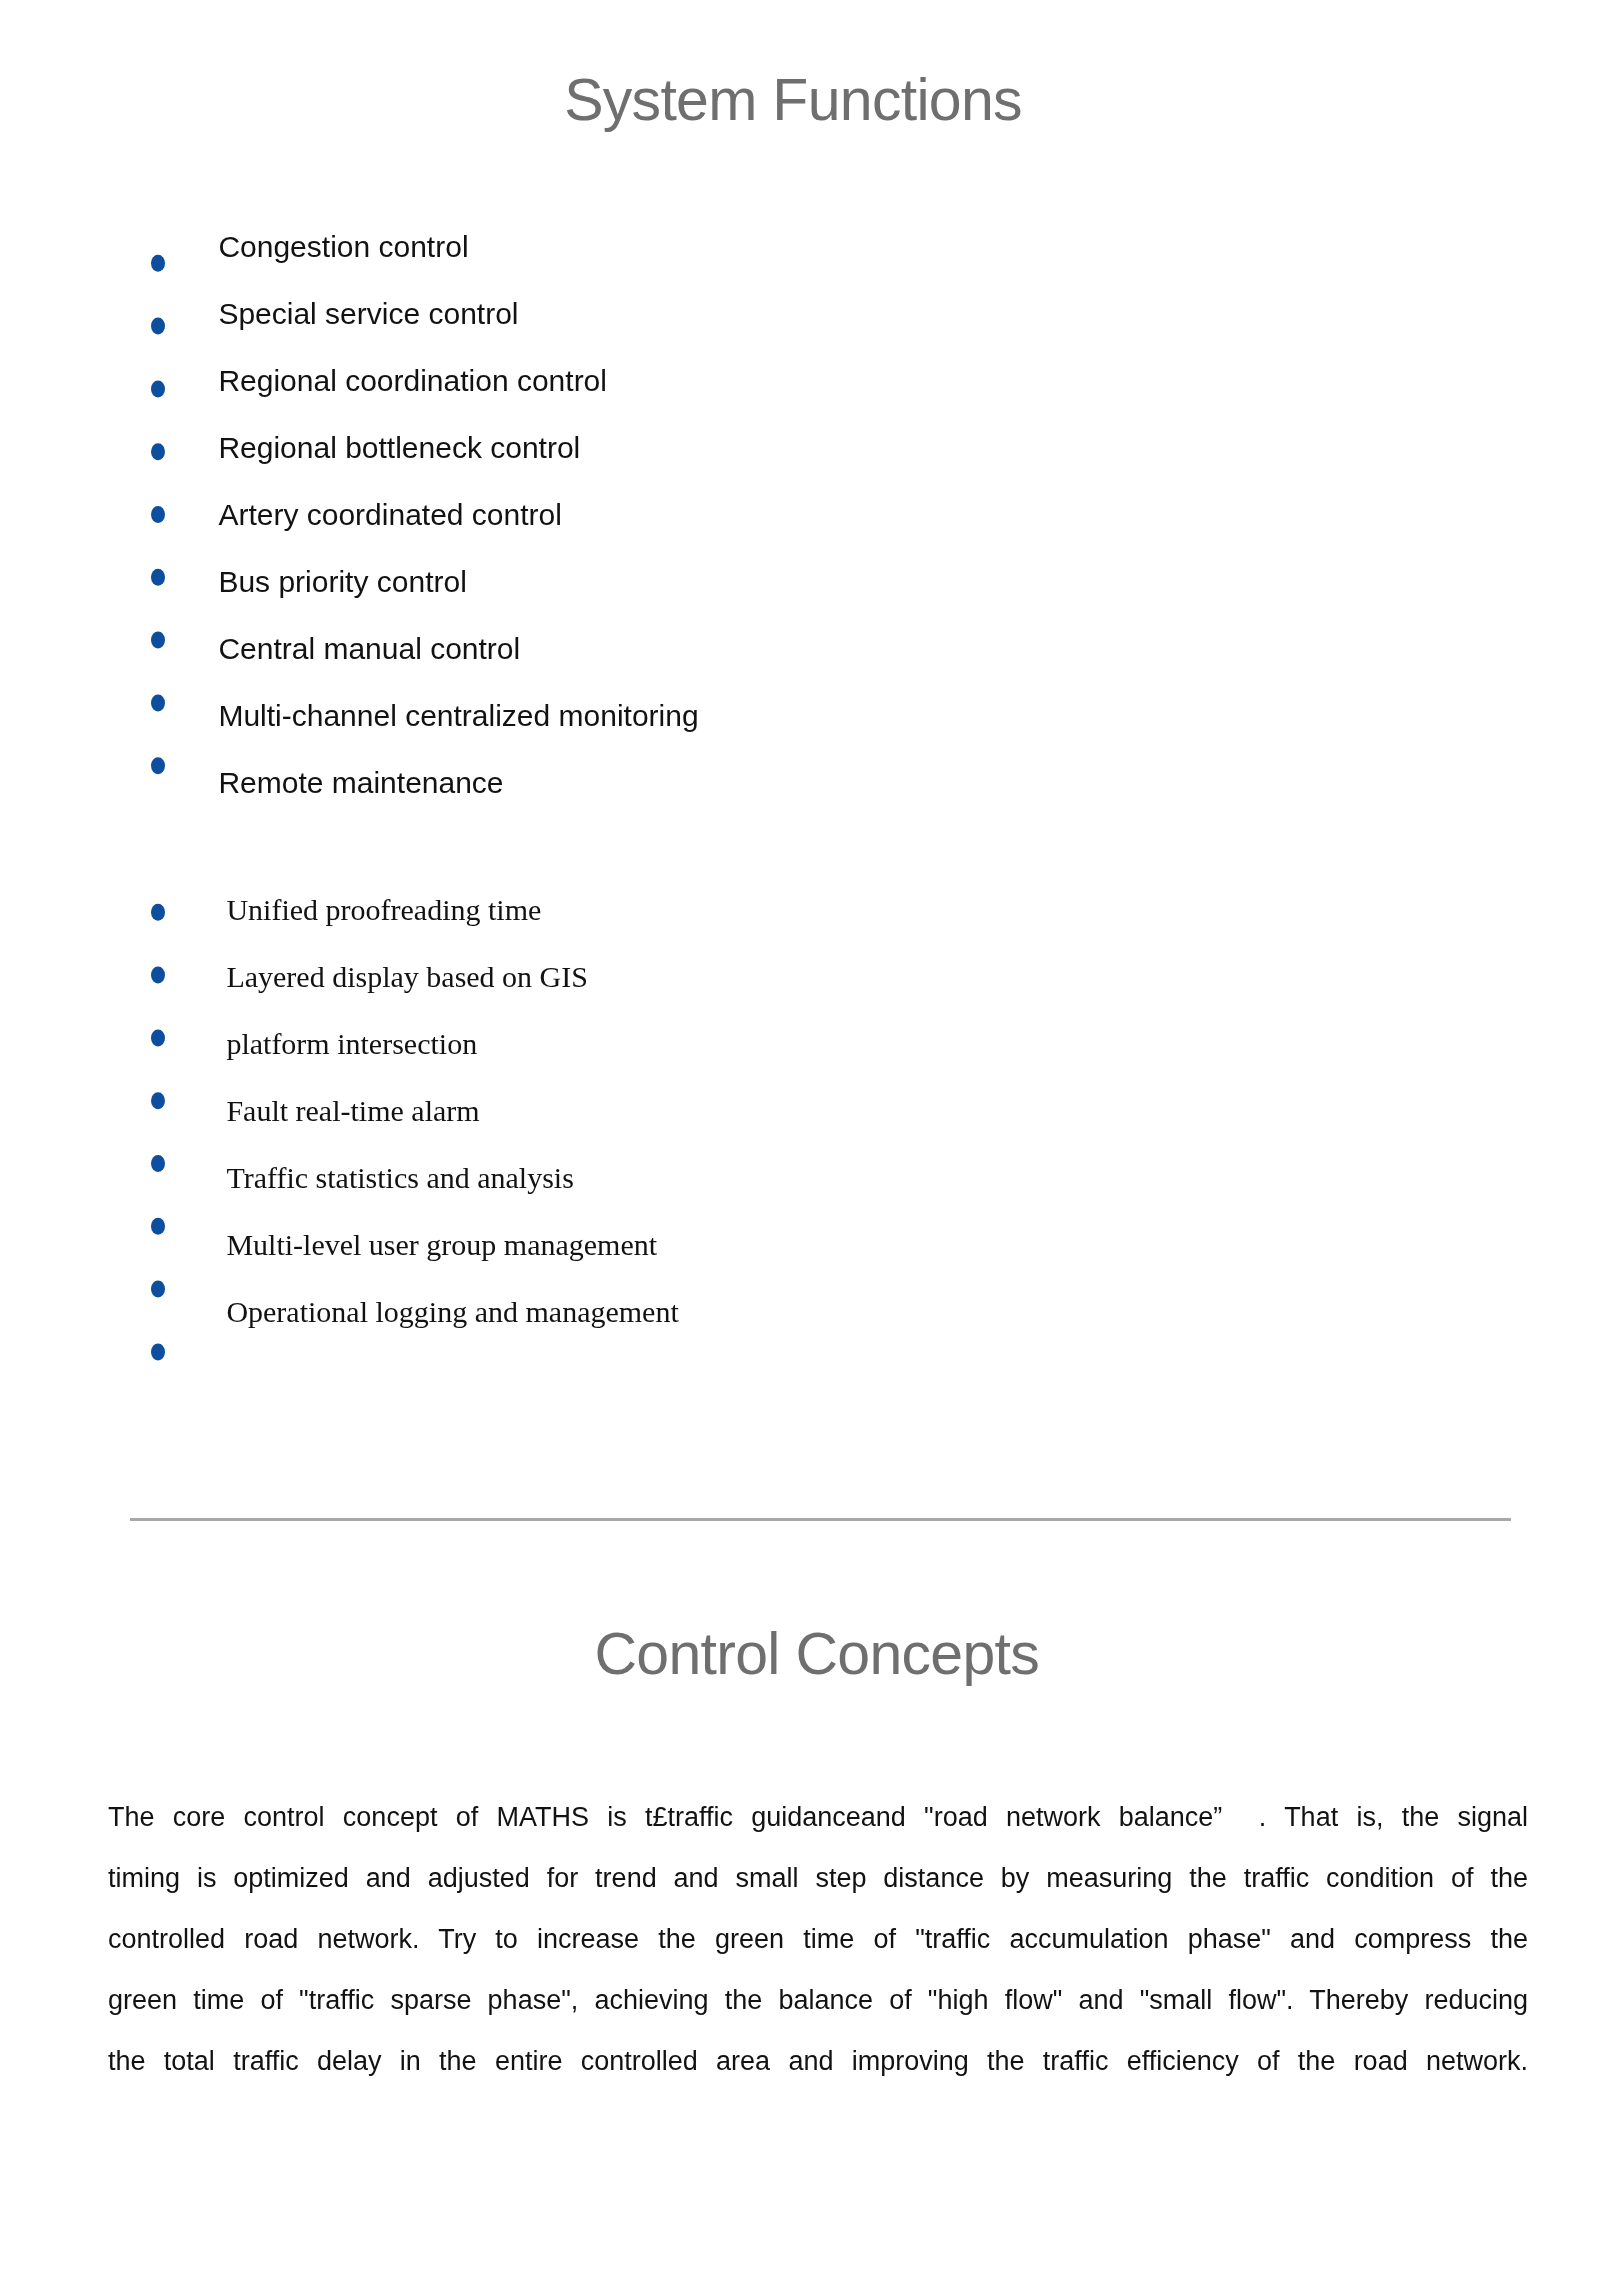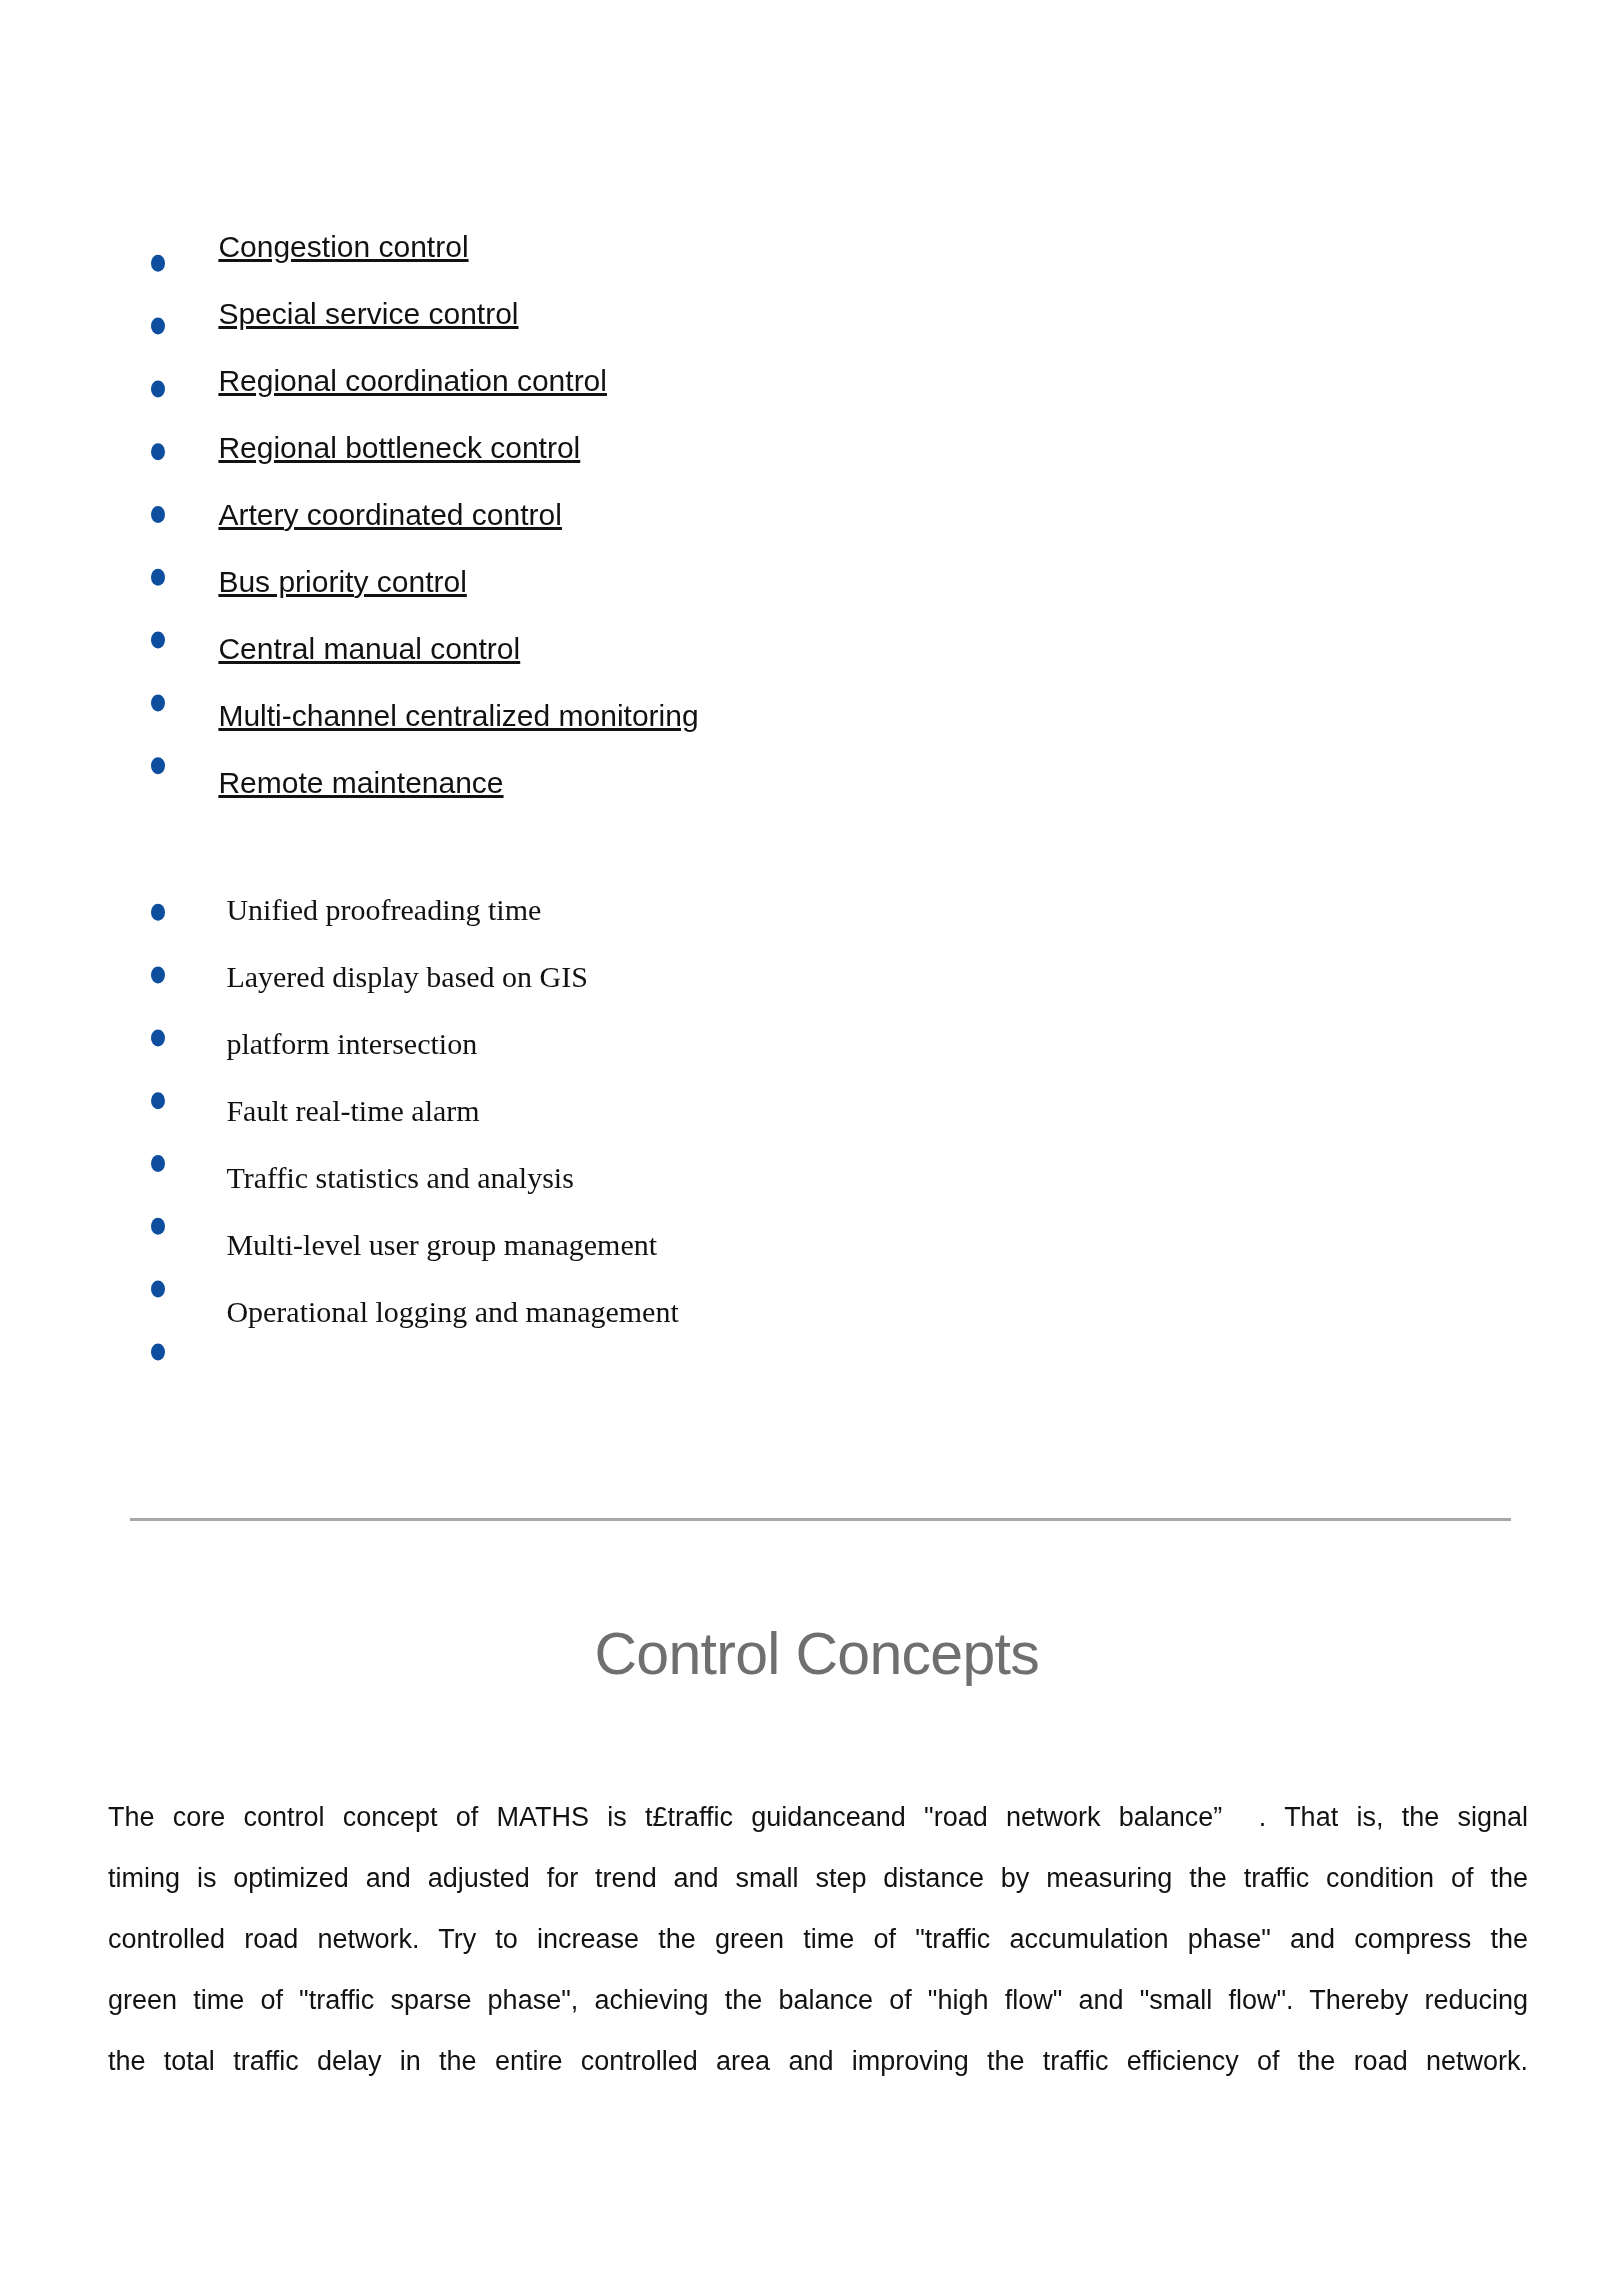--- a/index.html
+++ b/index.html
@@ -33,21 +33,21 @@
   .title-1{ top:71px; padding-right:37px; box-sizing:border-box; }
   .title-2{ top:1625px; padding-left:10.5px; box-sizing:border-box; }
 
   ul.feature-list{
     position:absolute;
     left:151px;
     margin:0;
     padding:0;
     list-style:none;
   }
-  .list-primary{ top:213px;text-decoration:underline; }
+  .list-primary{ top:213px; }
   .list-secondary{ top:876px;font-family:Liberation Serif, serif; }
   ul.feature-list li{
     display:flex;
     align-items:center;
     height:67px;
     font-size:30px;
     line-height:1;
     color:var(--body-text);
     white-space:nowrap;
   }
@@ -84,20 +84,21 @@
     color:var(--body-text);
     text-align:justify;
     text-align-last:justify;
   }
 </style>
 </head>
 <body>
 
 <div class="page">
 
+  <h1 class="section-title title-1">System Functions</h1>
 
   <ul class="feature-list list-primary">
     <li style="--d:24">
       <span class="bullet"></span>
       <span class="item-label">Congestion control</span>
     </li>
     <li style="--d:18">
       <span class="bullet"></span>
       <span class="item-label">Special service control</span>
     </li>

